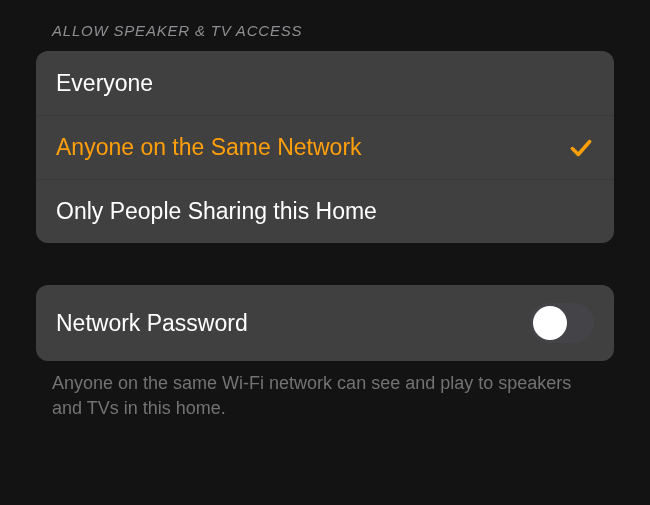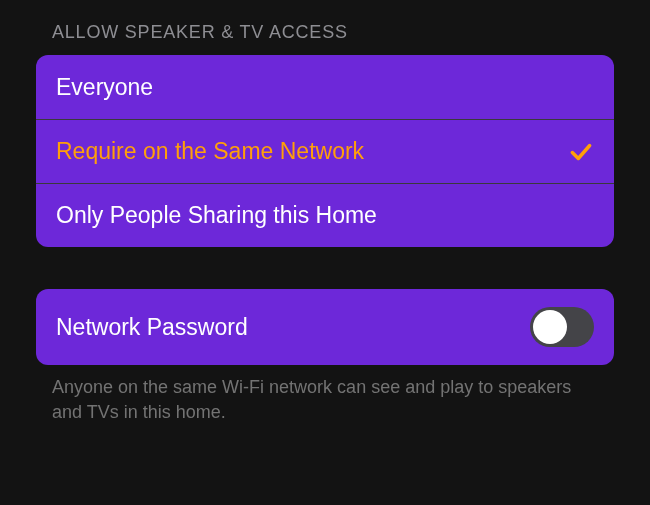--- a/index.html
+++ b/index.html
@@ -12,29 +12,30 @@
       width: 650px;
       height: 505px;
       background-color: #131313;
       font-family: -apple-system, BlinkMacSystemFont, 'Segoe UI', Helvetica, Arial, sans-serif;
       padding: 0 36px;
       padding-top: 22px;
       overflow: hidden;
     }
     .section-header {
       color: #8e8e93;
-      font-size: 18px;
+      font-size: 15px;
       letter-spacing: 0.8px;
       font-weight: 400;
       margin-bottom: 12px;
       padding-left: 16px;
       text-transform: uppercase;
+      font-style: italic;
     }
     .group {
-      background-color: #6d28d9;
+      background-color: #404040;
       border-radius: 12px;
       overflow: hidden;
     }
     .row {
       display: flex;
       align-items: center;
       justify-content: space-between;
       padding: 18px 20px;
       min-height: 64px;
     }
@@ -88,21 +89,21 @@
 </head>
 <body>
 
 <div class="section-header">ALLOW SPEAKER &amp; TV ACCESS</div>
 
 <div class="group">
   <div class="row">
     <span class="row-label">Everyone</span>
   </div>
   <div class="row">
-    <span class="row-label selected">Require on the Same Network</span>
+    <span class="row-label selected">Anyone on the Same Network</span>
     <span class="checkmark">
       <svg viewBox="0 0 24 24" width="28" height="28" fill="none" stroke="#ff9f0a" stroke-width="3.2" stroke-linecap="round" stroke-linejoin="round">
         <polyline points="4 12.5 9.5 18 20 6"></polyline>
       </svg>
     </span>
   </div>
   <div class="row">
     <span class="row-label">Only People Sharing this Home</span>
   </div>
 </div>

